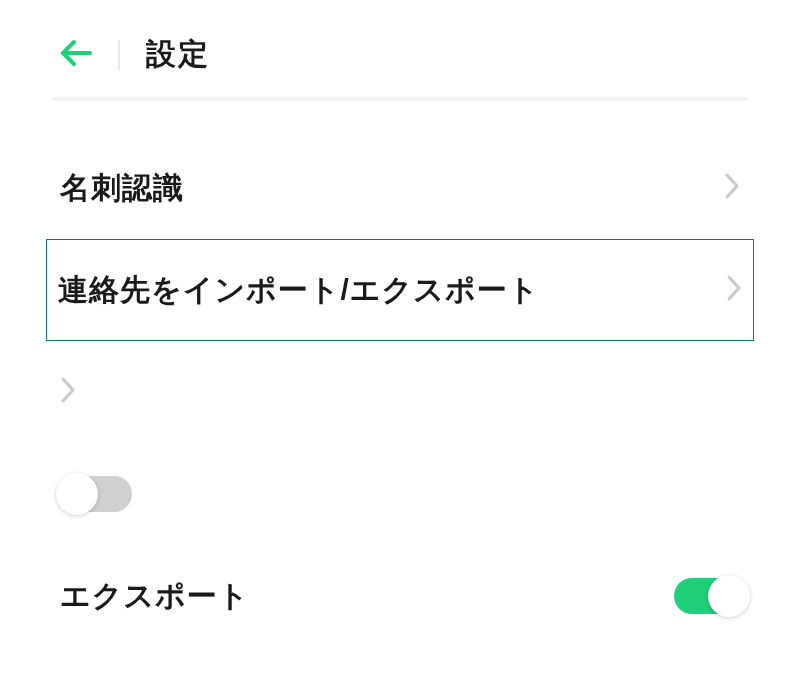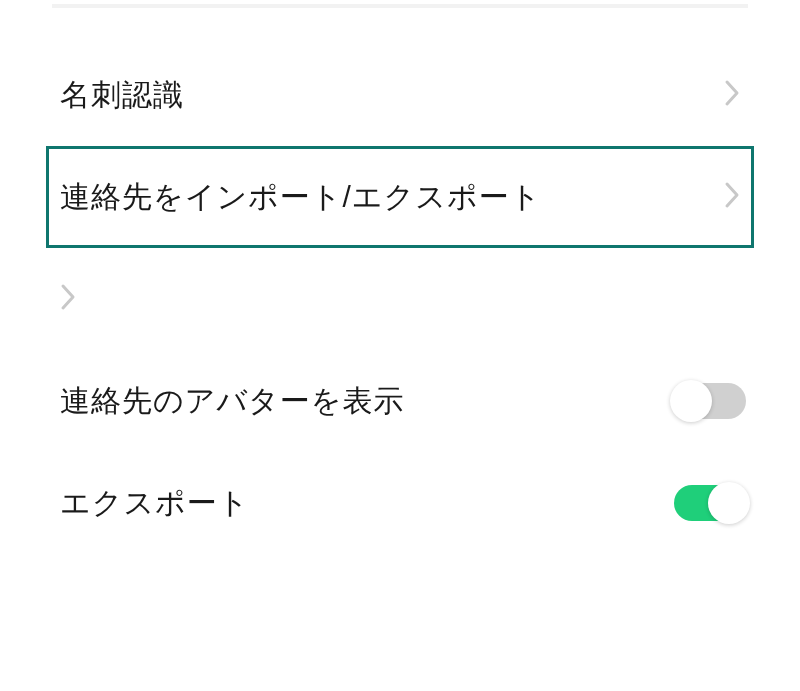--- a/index.html
+++ b/index.html
@@ -52,23 +52,24 @@
     }
     .settings-list {
       padding: 0 42px;
     }
     .setting-row {
       display: flex;
       align-items: center;
       justify-content: space-between;
       padding: 30px 14px 30px 14px;
       min-height: 102px;
+      font-weight: bold;
     }
     .setting-row.highlighted {
-      border: 3px solid #0f766e;
+      border: 1px solid #0f766e;
       padding: 27px 11px 27px 11px;
     }
     .setting-label {
       font-size: 30px;
       color: #1a1a1a;
       letter-spacing: 1px;
     }
     .chevron {
       color: #c8c8c8;
       font-size: 30px;
@@ -102,20 +103,30 @@
       left: -4px;
     }
     .toggle.on .toggle-knob {
       right: -4px;
     }
   </style>
 </head>
 <body>
 
 <div class="container">
+  <div class="header">
+    <span class="back-arrow">
+      <svg width="32" height="28" viewBox="0 0 32 28" fill="none" stroke="#1fcf7a" stroke-width="4" stroke-linecap="round" stroke-linejoin="round">
+        <line x1="30" y1="14" x2="3" y2="14"></line>
+        <polyline points="14,3 3,14 14,25"></polyline>
+      </svg>
+    </span>
+    <span class="header-divider"></span>
+    <span class="header-title">設定</span>
+  </div>
 
   <div class="separator"></div>
 
   <div class="settings-list">
 
     <div class="setting-row">
       <span class="setting-label">名刺認識</span>
       <span class="chevron">
         <svg width="16" height="28" viewBox="0 0 16 28" fill="none" stroke="#c8c8c8" stroke-width="3" stroke-linecap="round" stroke-linejoin="round">
           <polyline points="3,3 13,14 3,25"></polyline>
@@ -134,21 +145,20 @@
 
     <div class="setting-row">
       <span class="chevron">
         <svg width="16" height="28" viewBox="0 0 16 28" fill="none" stroke="#c8c8c8" stroke-width="3" stroke-linecap="round" stroke-linejoin="round">
           <polyline points="3,3 13,14 3,25"></polyline>
         </svg>
       </span>
     </div>
 
     <div class="setting-row">
-      <span class="setting-label">連絡先のアバターを表示</span>
       <div class="toggle off">
         <div class="toggle-knob"></div>
       </div>
     </div>
 
     <div class="setting-row">
       <span class="setting-label">エクスポート</span>
       <div class="toggle on">
         <div class="toggle-knob"></div>
       </div>

